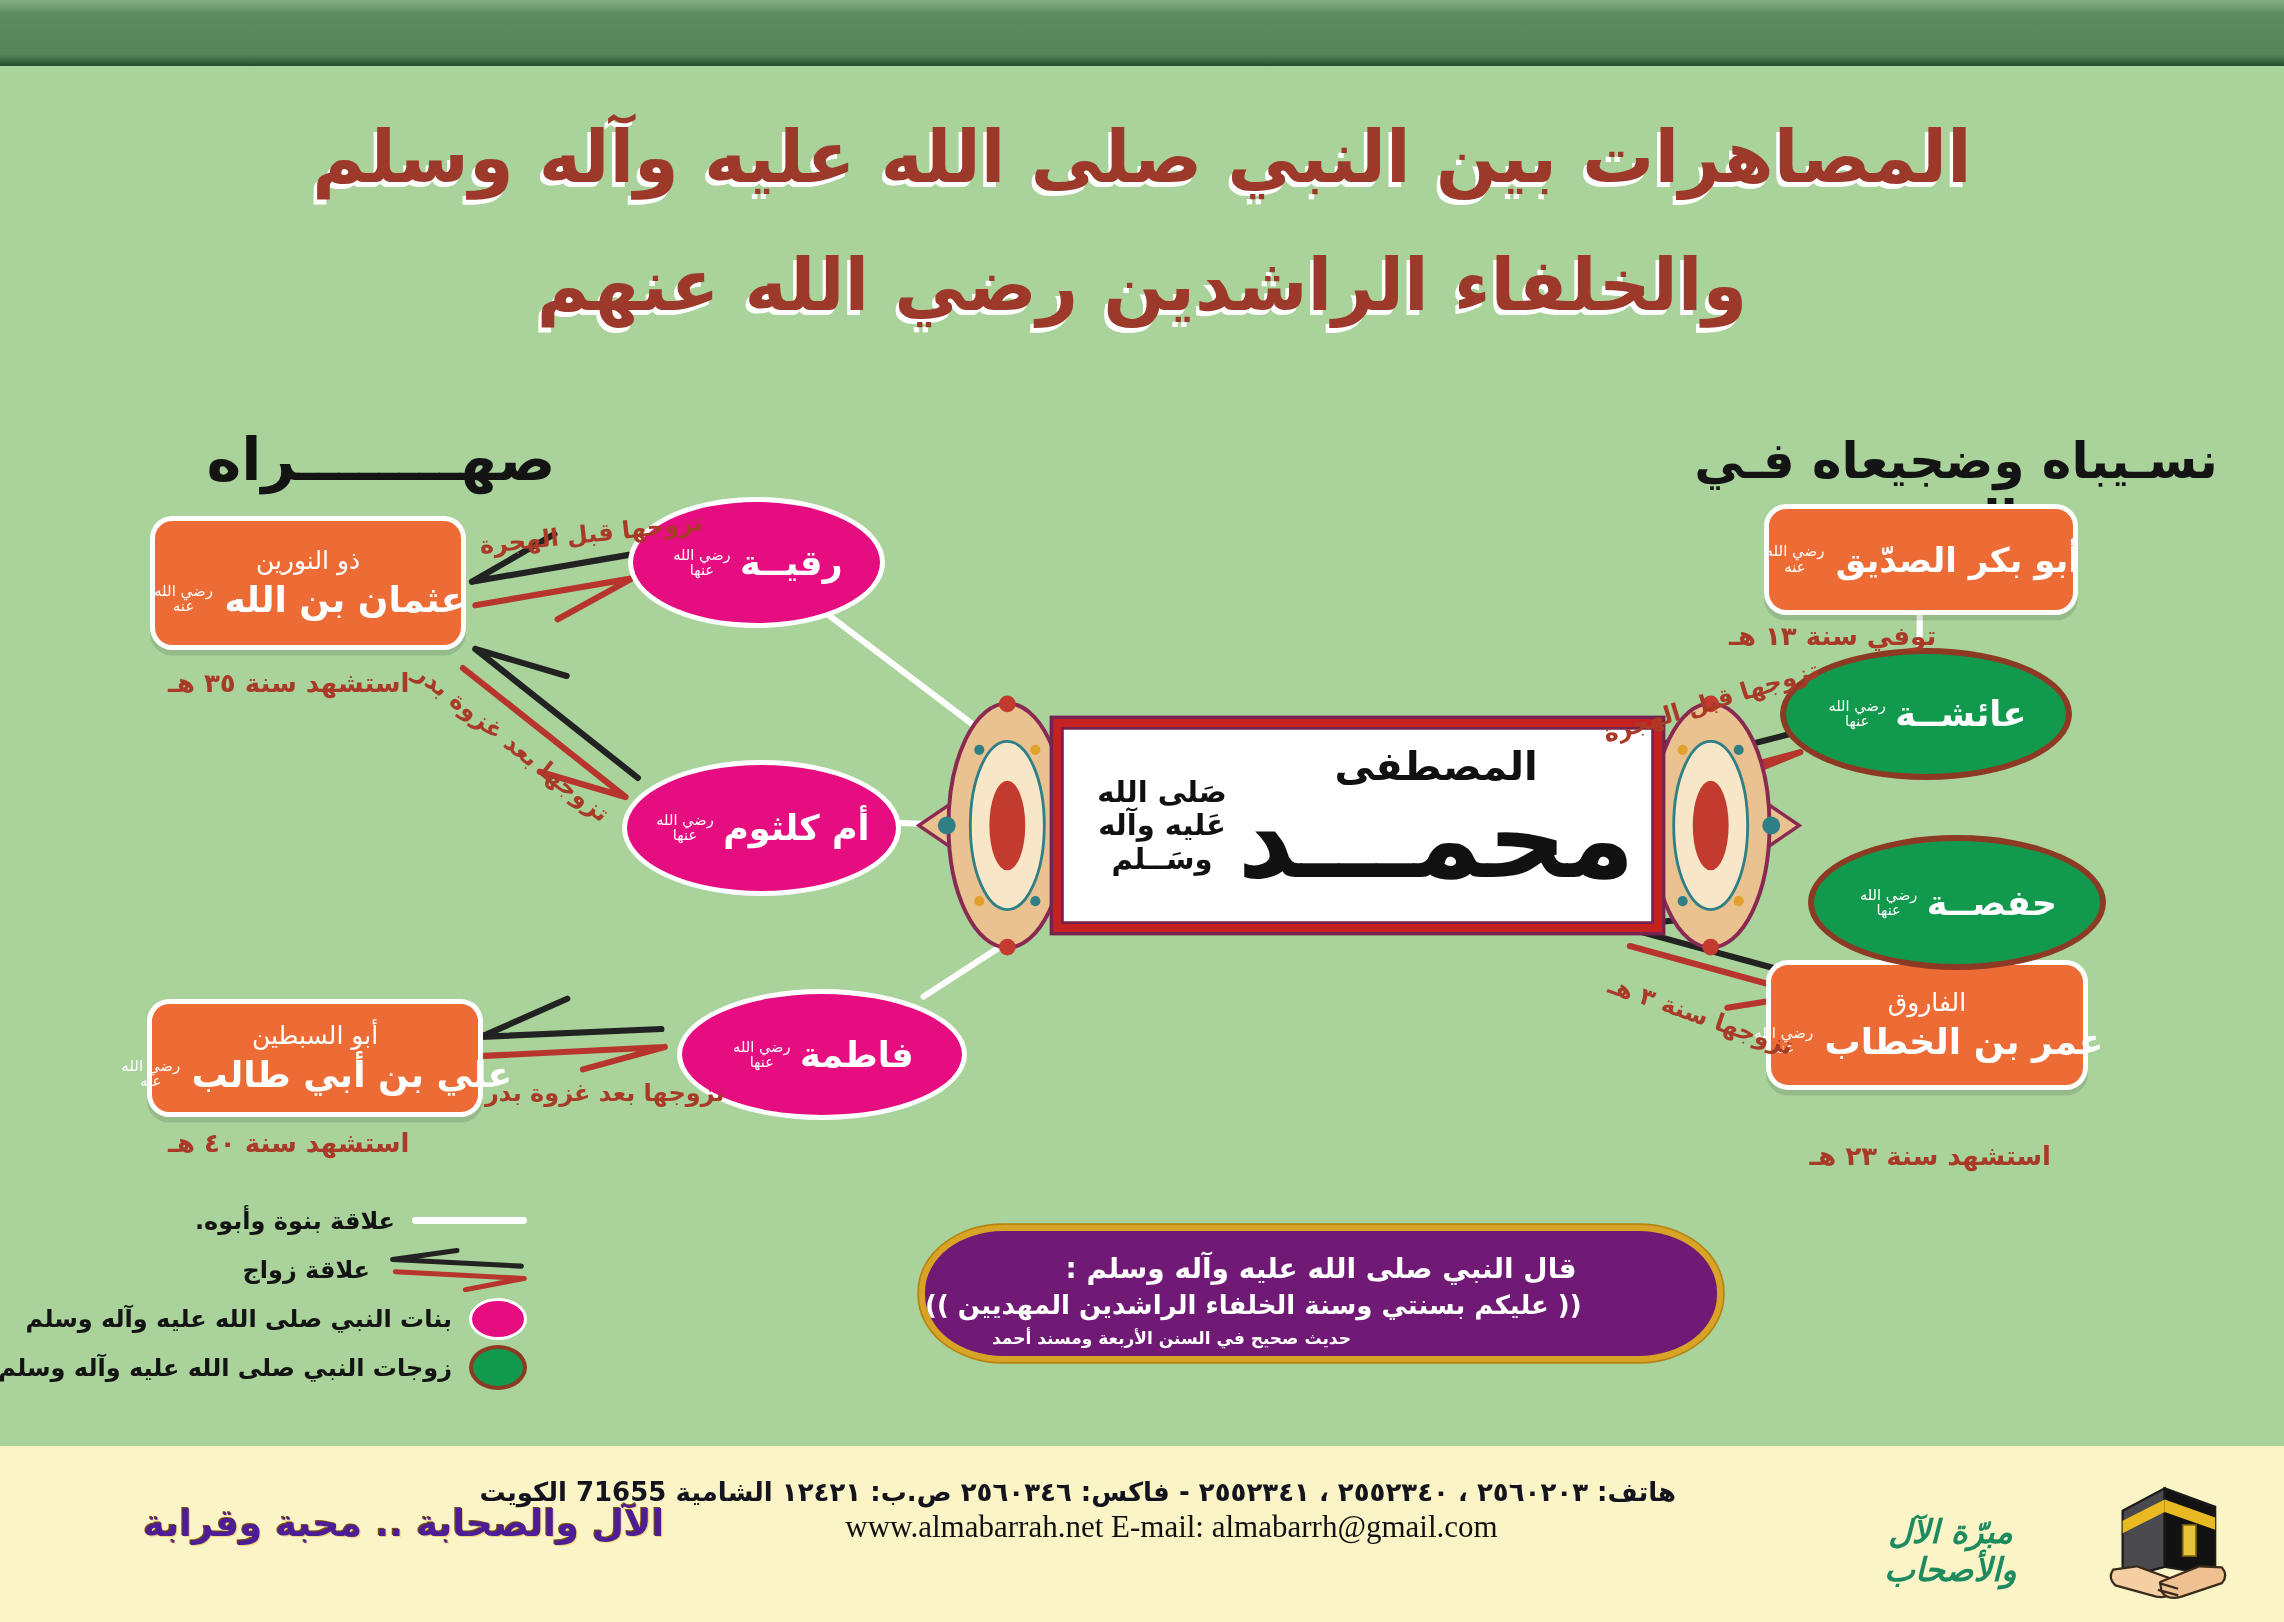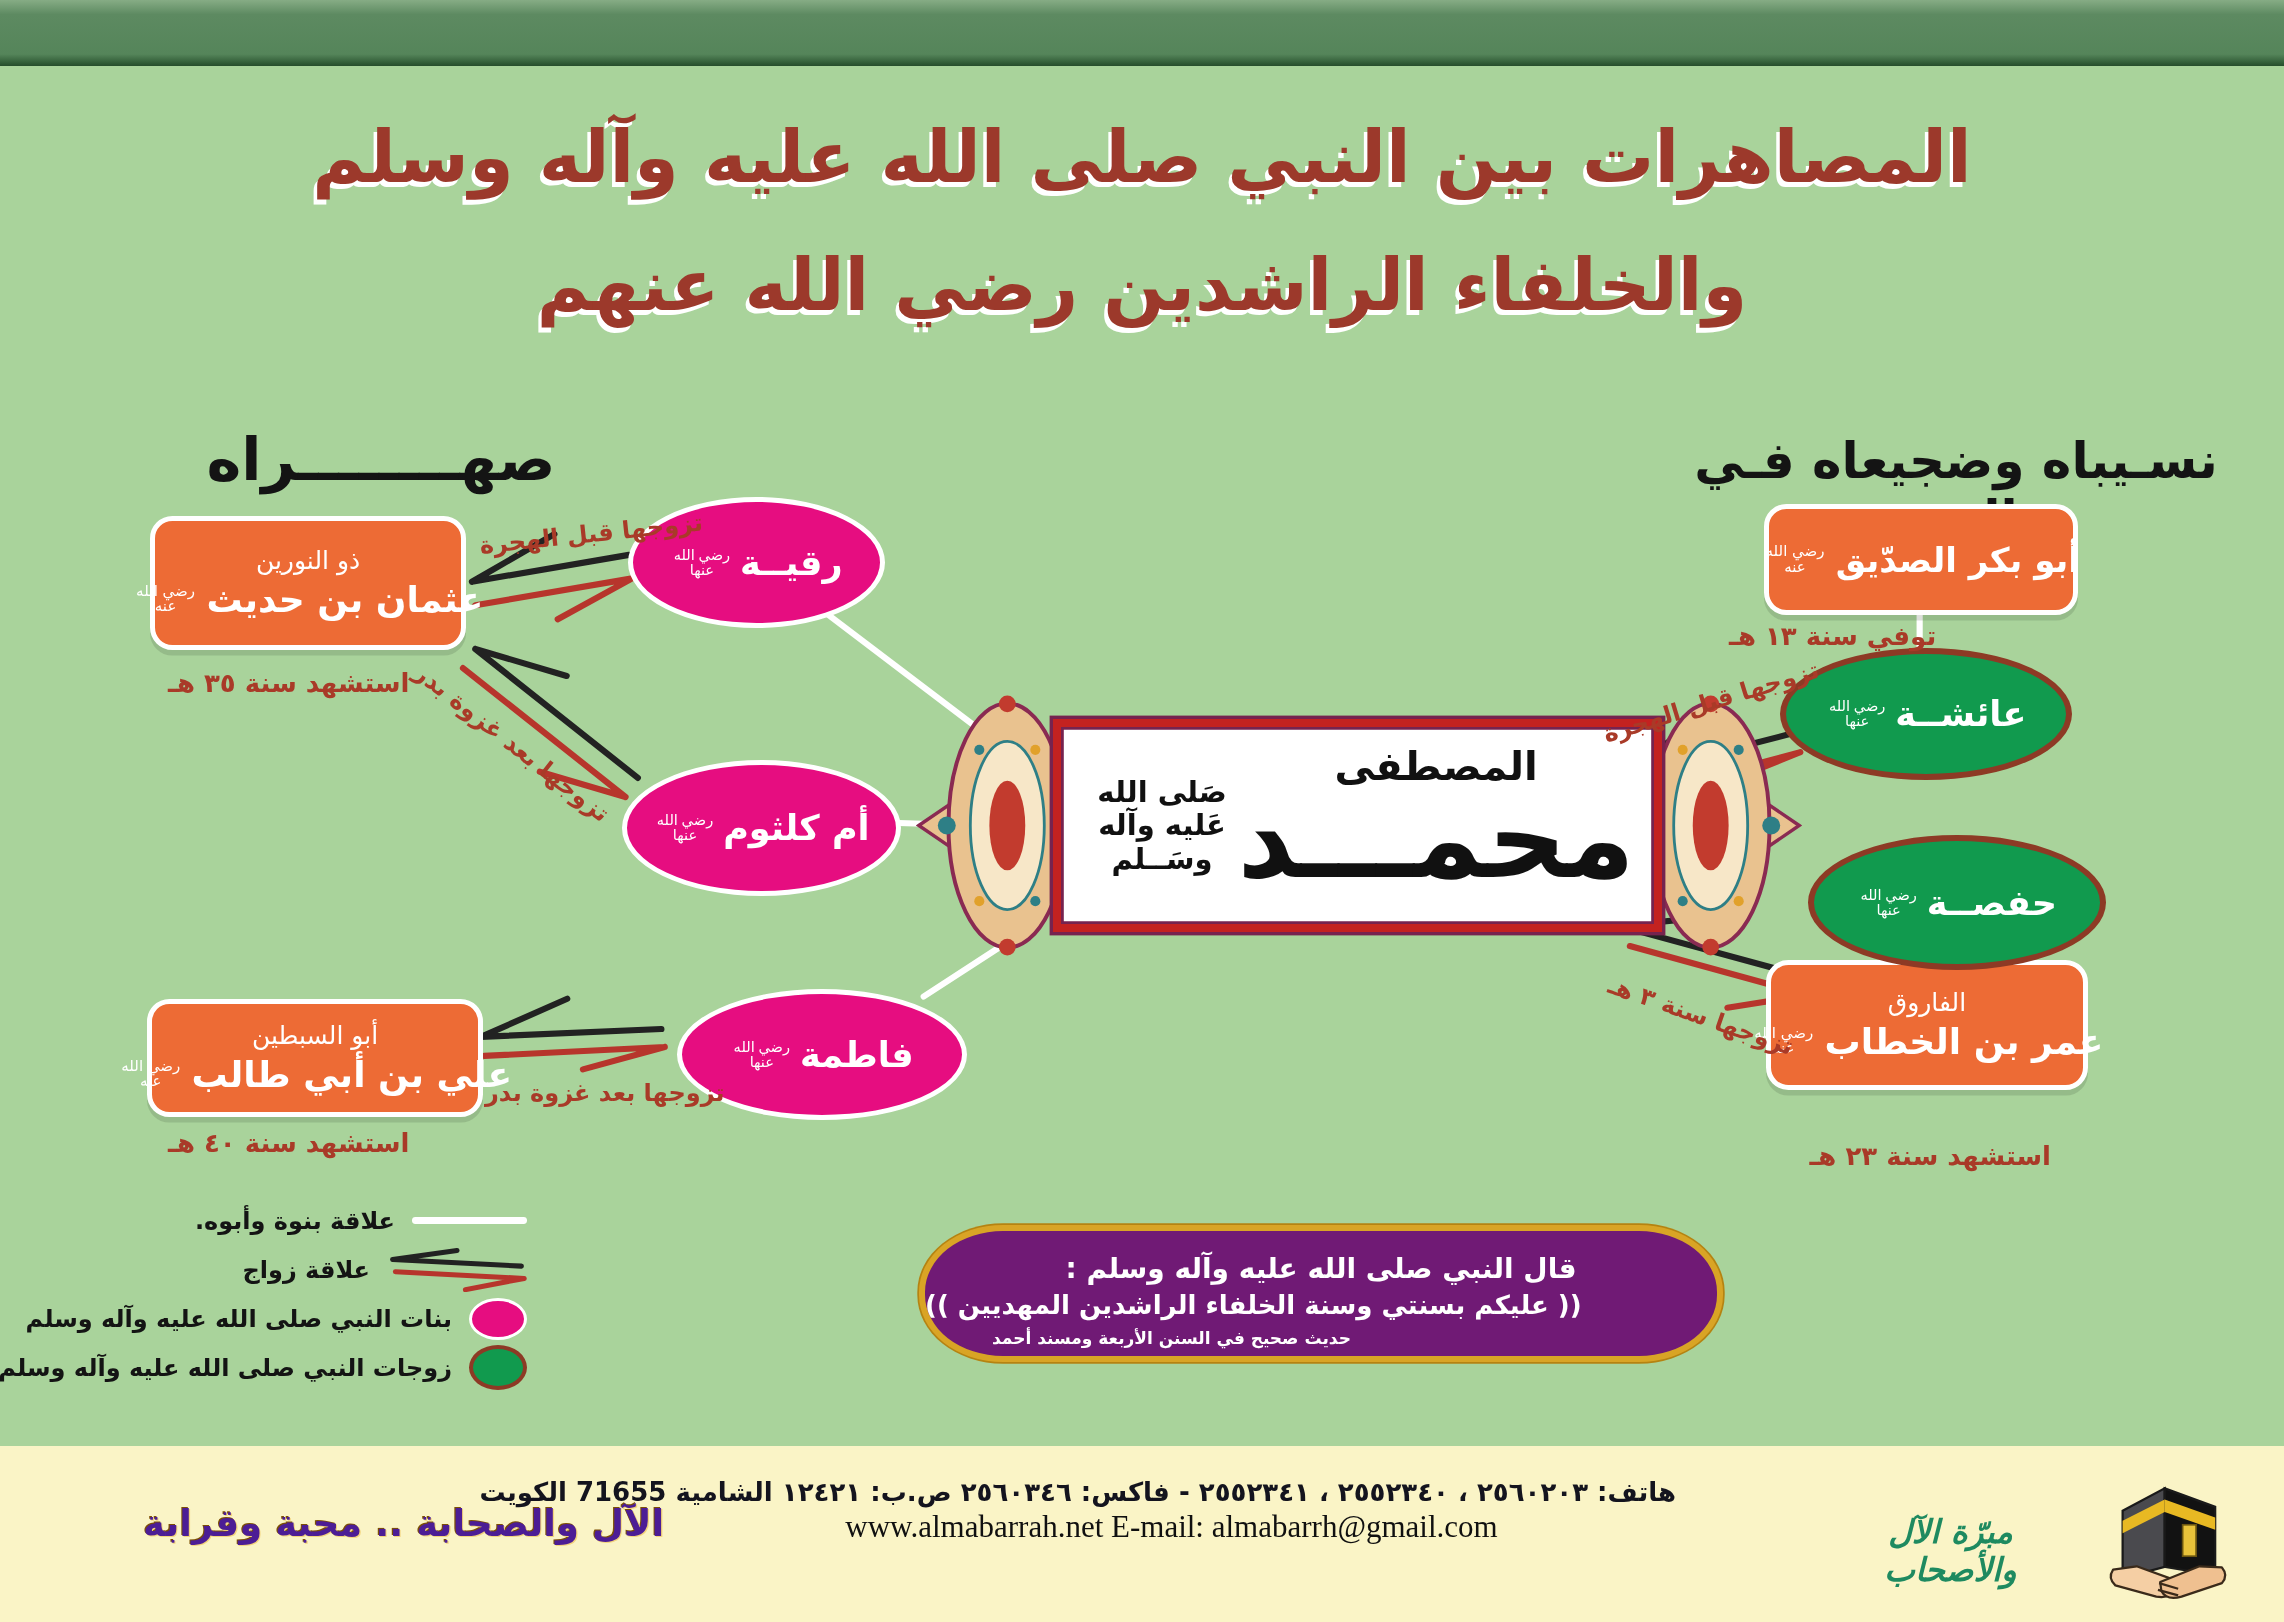--- a/index.html
+++ b/index.html
@@ -27,21 +27,21 @@
   .obox .nm{font-size:36px;font-weight:bold;white-space:nowrap;}
   .obox .hn{display:inline-block;width:66px;font-size:15px;line-height:1.02;text-align:center;}
   .death{position:absolute;color:#a93a28;font-size:26px;font-weight:bold;direction:rtl;
          text-align:left;white-space:nowrap;}
   
   .pellipse{position:absolute;background:#e60d80;border:5px solid #ffffff;border-radius:50%;
             color:#fff;direction:rtl;display:flex;align-items:center;justify-content:center;gap:6.7px;}
   .gellipse{position:absolute;background:#119a4e;border:6.2px solid #8d3a25;border-radius:50%;
             color:#fff;direction:rtl;display:flex;align-items:center;justify-content:center;gap:6.7px;}
   .ellname{font-size:35px;font-weight:bold;white-space:nowrap;}
-  .ellhn{display:inline-block;width:63px;font-size:14.6px;line-height:1.02;text-align:center;font-family:Liberation Serif, serif;}
+  .ellhn{display:inline-block;width:63px;font-size:14.6px;line-height:1.02;text-align:center;}
   
   .mlabel{position:absolute;color:#a93a28;font-size:24px;font-weight:bold;direction:rtl;
           white-space:nowrap;}
   
   .pbox{position:absolute;left:1053px;top:719px;width:609px;height:213px;background:#ffffff;
         border:8.4px solid #c32220;box-shadow:0 0 0 3.4px #76234f, inset 0 0 0 2.8px #76234f;
         box-sizing:border-box;}
   .pbox .inner{position:absolute;inset:5.6px;}
   .salawat{position:absolute;left:20px;top:50%;transform:translateY(-50%);width:151px;
            text-align:center;color:#111;font-size:29px;line-height:1.16;font-weight:bold;direction:rtl;}
@@ -163,21 +163,21 @@
       <div class="pnames">
         <div class="ep">المصطفى</div>
         <div class="nm">محمـــد</div>
       </div>
     </div>
   </div>
 
   <div class="obox" style="left:150px;top:516px;width:306px;height:124px">
     <div class="epithet">ذو النورين</div>
     <div class="nrow">
-      <span class="nm">عثمان بن حديث</span>
+      <span class="nm">عثمان بن الله</span>
       <span class="hn">رضي الله عنه</span>
     </div>
   </div>
   <div class="death" style="left:168px;top:668px;width:269px">استشهد سنة ٣٥ هـ</div>
 
   <div class="obox" style="left:147px;top:999px;width:326px;height:108px">
     <div class="epithet">أبو السبطين</div>
     <div class="nrow">
       <span class="nm">علي بن أبي طالب</span>
       <span class="hn">رضي الله عنه</span>

